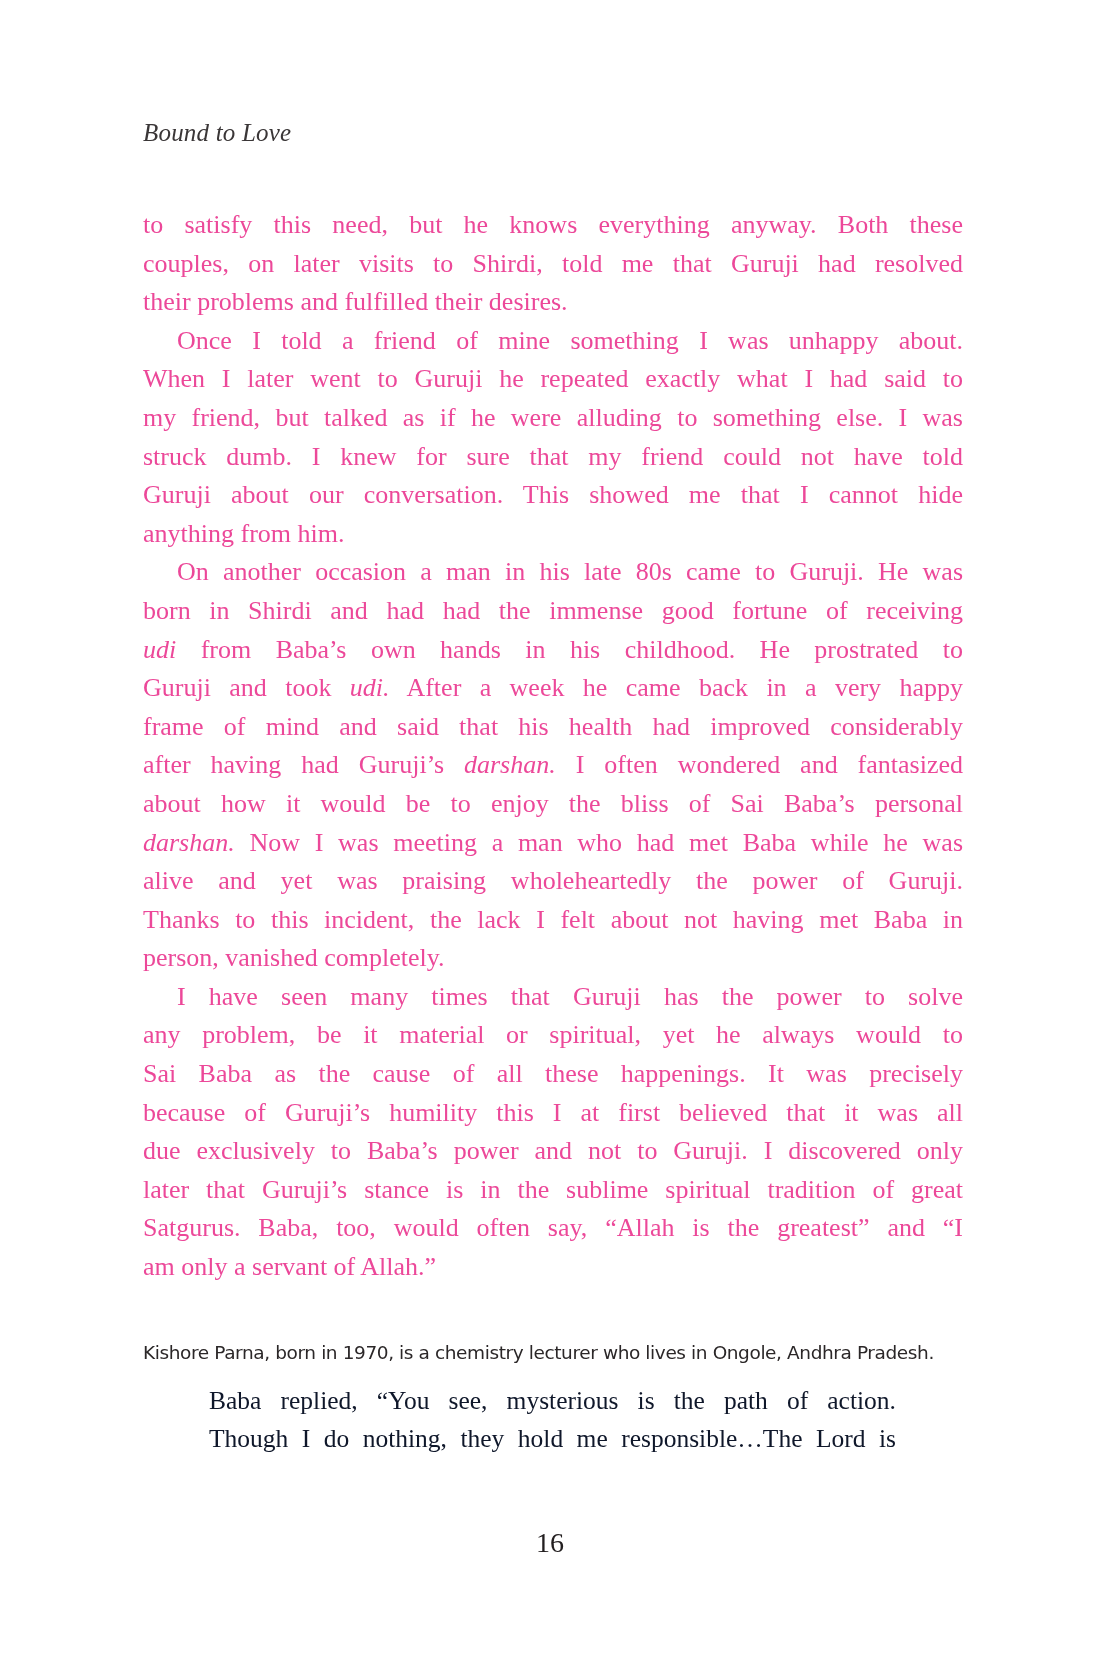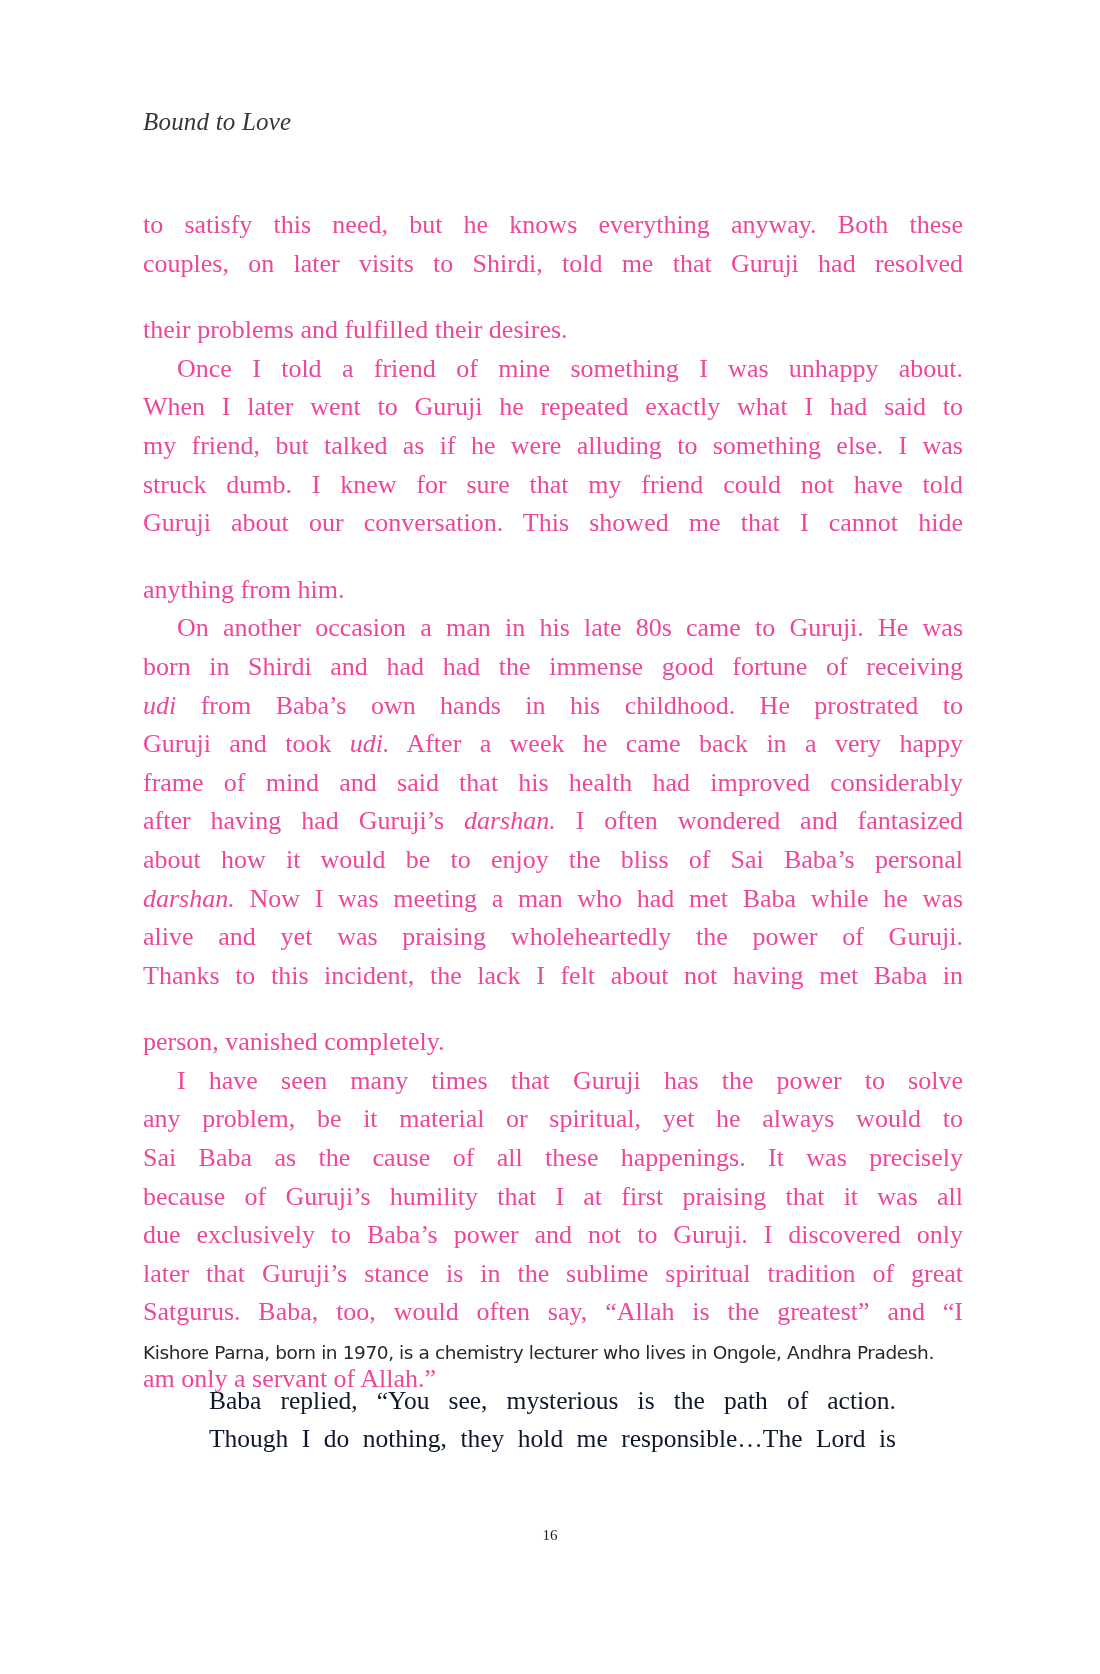--- a/index.html
+++ b/index.html
@@ -1,49 +1,49 @@
 <!DOCTYPE html>
 <html><head>
 <meta charset="utf-8">
 <style>
   html, body { margin: 0; padding: 0; background: #ffffff; }
   body { width: 1100px; height: 1674px; position: relative; overflow: hidden; }
   .page { position: absolute; left: 0; top: 0; width: 1100px; height: 1674px; background: #fff; color: #231f20; }
   .running-head {
-    position: absolute; left: 143px; top: 108px;
+    position: absolute; left: 143px; top: 119px;
     font-family: "Liberation Serif", "DejaVu Serif", serif;
     font-style: italic; font-size: 25px; color: #3a3637; letter-spacing: 0.2px;
   }
   .body-text {
     position: absolute; left: 143px; top: 206px; width: 820px;
     font-family: "Liberation Serif", "DejaVu Serif", serif;
     font-size: 26px; line-height: 38.6px; color: #ec4899;
   }
   .line {
     display: block; height: 38.6px; white-space: nowrap;
     text-align: justify; text-align-last: justify;
   }
-  .line.last { text-align-last: left; margin-top: 28px; }
+  .line.last { text-align-last: left; }
   .line.indent { padding-left: 34px; }
   .it { font-style: italic; }
   .attribution {
     position: absolute; left: 143px; top: 1342px; width: 820px;
     font-family: "DejaVu Sans", "Liberation Sans", sans-serif;
     font-size: 18.5px; color: #2b2728; letter-spacing: -0.4px; white-space: nowrap;
   }
   .quote {
     position: absolute; left: 209px; top: 1382px; width: 687px;
     font-family: "Liberation Serif", "DejaVu Serif", serif;
     font-size: 25.5px; line-height: 37.5px; color: #0f172a;
   }
   .quote .line { height: 37.5px; }
   .page-number {
     position: absolute; left: 0; top: 1527px; width: 1100px; text-align: center;
     font-family: "Liberation Serif", "DejaVu Serif", serif;
-    font-size: 15px; color: #231f20;
+    font-size: 28px; color: #231f20;
   }
 </style>
 </head>
 <body>
 
 <div class="page">
   <div class="running-head">Bound to Love</div>
 
   <div class="body-text">
     <span class="line">to satisfy this need, but he knows everything anyway. Both these</span>
@@ -65,21 +65,21 @@
     <span class="line"><span>after having had Guruji’s</span> <span class="it">darshan.</span> <span>I often wondered and fantasized</span></span>
     <span class="line">about how it would be to enjoy the bliss of Sai Baba’s personal</span>
     <span class="line"><span class="it">darshan.</span> <span>Now I was meeting a man who had met Baba while he was</span></span>
     <span class="line">alive and yet was praising wholeheartedly the power of Guruji.</span>
     <span class="line">Thanks to this incident, the lack I felt about not having met Baba in</span>
     <span class="line last">person, vanished completely.</span>
 
     <span class="line indent">I have seen many times that Guruji has the power to solve</span>
     <span class="line">any problem, be it material or spiritual, yet he always would to</span>
     <span class="line">Sai Baba as the cause of all these happenings. It was precisely</span>
-    <span class="line">because of Guruji’s humility that I at first praising that it was all</span>
+    <span class="line">because of Guruji’s humility this I at first believed that it was all</span>
     <span class="line">due exclusively to Baba’s power and not to Guruji. I discovered only</span>
     <span class="line">later that Guruji’s stance is in the sublime spiritual tradition of great</span>
     <span class="line">Satgurus. Baba, too, would often say, “Allah is the greatest” and “I</span>
     <span class="line last">am only a servant of Allah.”</span>
   </div>
 
   <div class="attribution">Kishore Parna, born in 1970, is a chemistry lecturer who lives in Ongole, Andhra Pradesh.</div>
 
   <div class="quote">
     <span class="line">Baba replied, “You see, mysterious is the path of action.</span>

